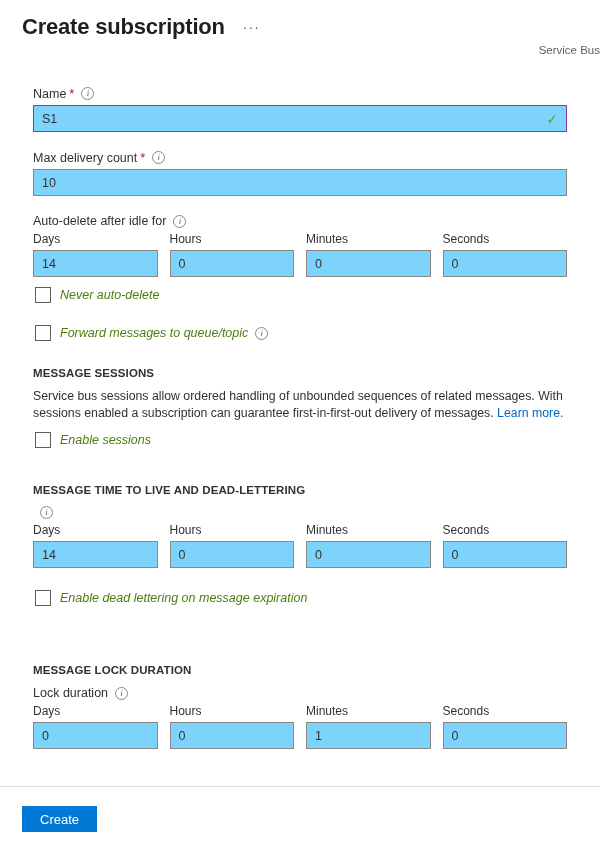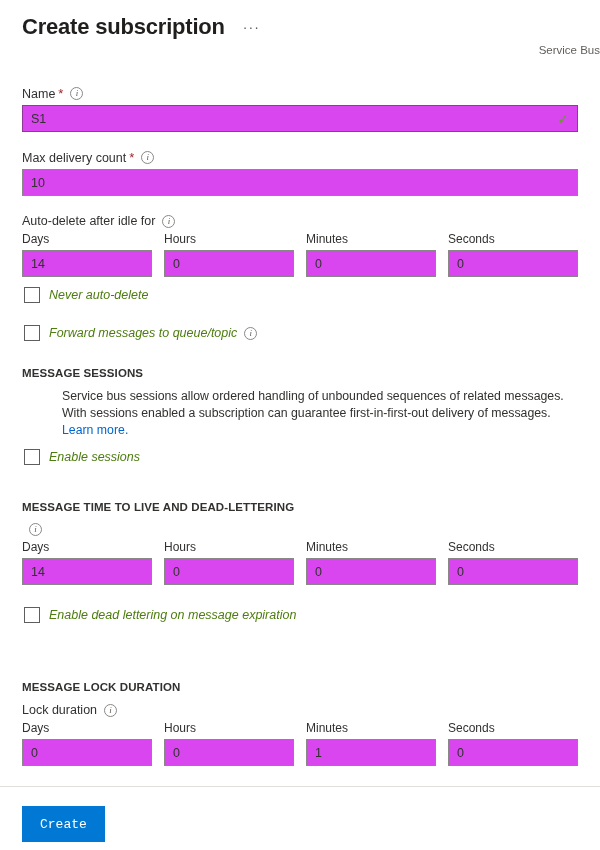--- a/index.html
+++ b/index.html
@@ -33,21 +33,21 @@
     line-height: 10px;
   }
   .subtitle {
     font-size: 11.5px;
     color: #605e5c;
     margin-top: 4px;
     text-align: right;
   }
 
   
-  .body { padding: 0 22px; margin-top: 30px; }
+  .body { padding: 0 33px; margin-top: 30px; }
 
   .field-label {
     font-size: 12.5px;
     color: #323130;
     display: flex;
     align-items: center;
     margin-bottom: 4px;
   }
   .req { color: #a4262c; margin-left: 3px; font-size: 13px; }
 
@@ -65,21 +65,21 @@
     margin-left: 7px;
     line-height: 1;
     cursor: pointer;
     flex: none;
   }
 
   .txt {
     width: 100%;
     height: 27px;
     border: 1px solid #8a8886;
-    background: #d946ef;
+    background: #7dd3fc;
     font-size: 12.5px;
     font-family: "Liberation Sans", sans-serif;
     color: #323130;
     padding: 0 8px;
     outline: none;
   }
   .txt.valid {
     border: 1px solid #8e3a96;
     padding-right: 26px;
   }
@@ -137,21 +137,20 @@
     font-weight: bold;
     color: #323130;
     letter-spacing: 0.1px;
   }
   .desc {
     font-size: 12.3px;
     color: #323130;
     line-height: 17px;
     margin-top: 9px;
     max-width: 540px;
-    margin-left: 40px;
   }
   .link { color: #0066cc; text-decoration: none; cursor: pointer; }
 
   
   .divider {
     position: absolute;
     left: 0; right: 0;
     top: 786px;
     height: 1px;
     background: #e1dfdd;
@@ -159,23 +158,23 @@
   .footer {
     position: absolute;
     left: 22px;
     top: 806px;
   }
   .create-btn {
     background: #0078d4;
     color: #ffffff;
     border: none;
     font-size: 13px;
-    font-family: Liberation Mono, monospace;
+    font-family: Liberation Sans, sans-serif;
     padding: 0 18px;
-    height: 36px;
+    height: 26px;
     cursor: pointer;
   }
 </style>
 </head>
 <body>
 
 <div class="page">
 
   <div class="header">
     <div class="title-row">

